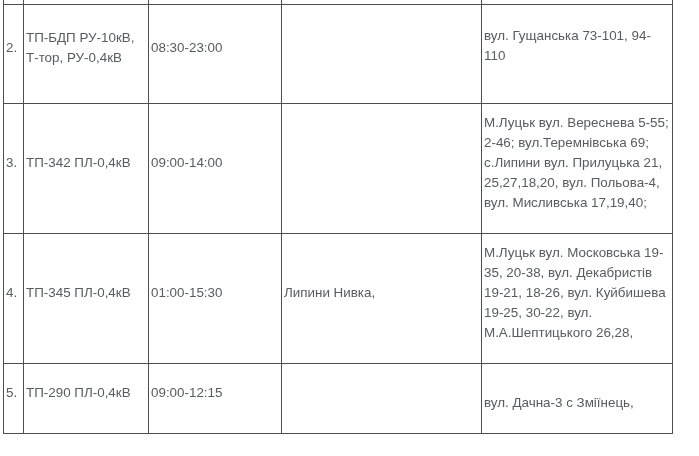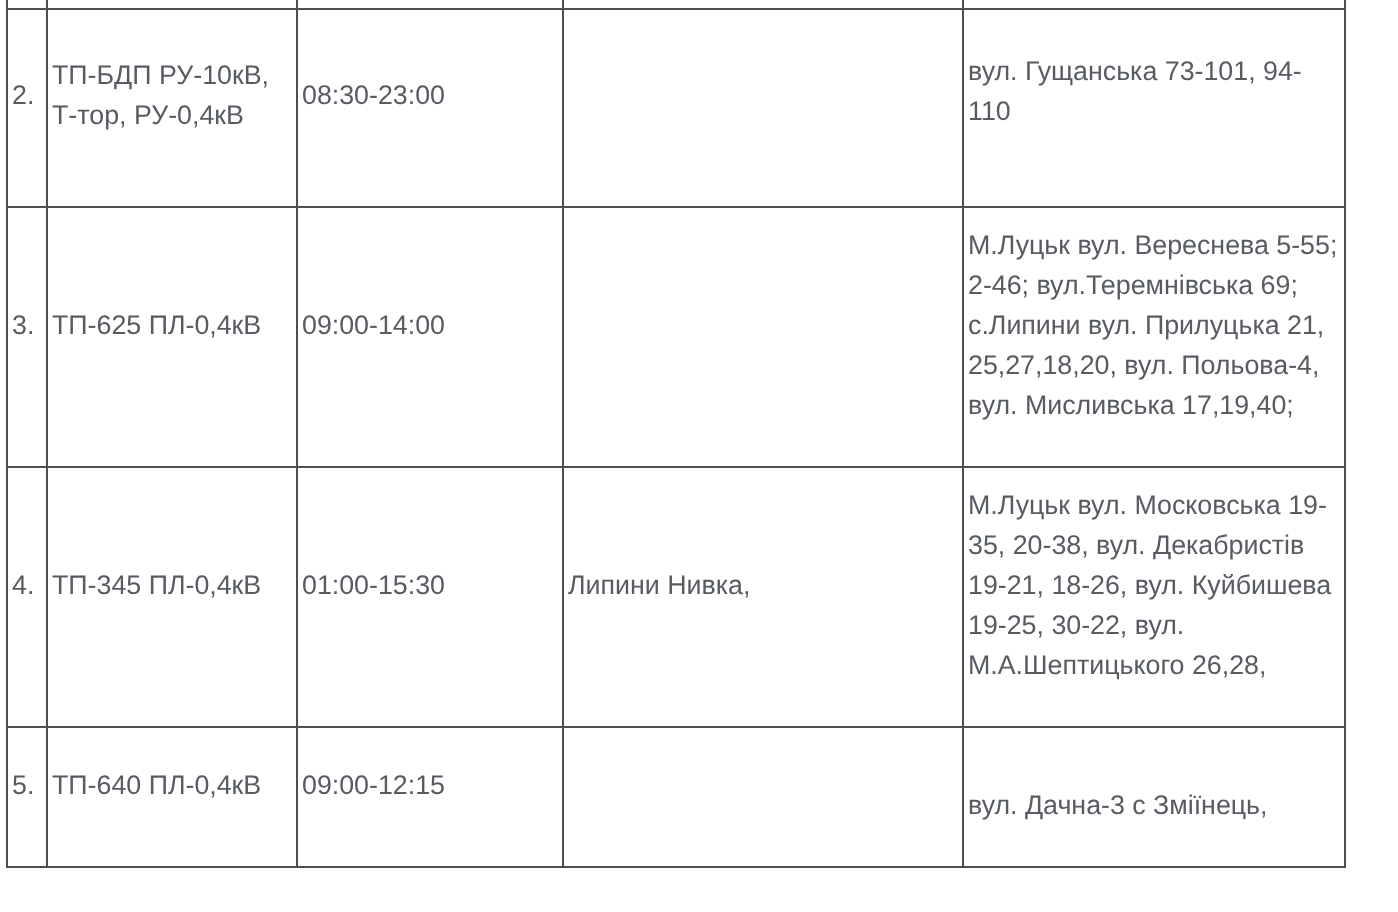--- a/index.html
+++ b/index.html
@@ -74,33 +74,33 @@
     </tr>
     <tr class="row-2">
       <td class="cell-num">2.</td>
       <td class="cell-equip">ТП-БДП РУ-10кВ, Т-тор, РУ-0,4кВ</td>
       <td class="cell-time">08:30-23:00</td>
       <td class="cell-object"></td>
       <td class="cell-addr">вул. Гущанська 73-101, 94-110</td>
     </tr>
     <tr class="row-3">
       <td class="cell-num">3.</td>
-      <td class="cell-equip">ТП-625 ПЛ-0,4кВ</td>
+      <td class="cell-equip">ТП-342 ПЛ-0,4кВ</td>
       <td class="cell-time">09:00-14:00</td>
       <td class="cell-object"></td>
       <td class="cell-addr">М.Луцьк вул. Вереснева 5-55; 2-46; вул.Теремнівська 69; с.Липини вул. Прилуцька 21, 25,27,18,20, вул. Польова-4, вул. Мисливська 17,19,40;</td>
     </tr>
     <tr class="row-4">
       <td class="cell-num">4.</td>
       <td class="cell-equip">ТП-345 ПЛ-0,4кВ</td>
       <td class="cell-time">01:00-15:30</td>
       <td class="cell-object">Липини Нивка,</td>
       <td class="cell-addr">М.Луцьк вул. Московська 19-35, 20-38, вул. Декабристів 19-21, 18-26, вул. Куйбишева 19-25, 30-22, вул. М.А.Шептицького 26,28,</td>
     </tr>
     <tr class="row-5">
       <td class="cell-num">5.</td>
-      <td class="cell-equip">ТП-640 ПЛ-0,4кВ</td>
+      <td class="cell-equip">ТП-290 ПЛ-0,4кВ</td>
       <td class="cell-time">09:00-12:15</td>
       <td class="cell-object"></td>
       <td class="cell-addr">вул. Дачна-3 с Зміїнець,</td>
     </tr>
   </tbody>
 </table>
 
 </body></html>

